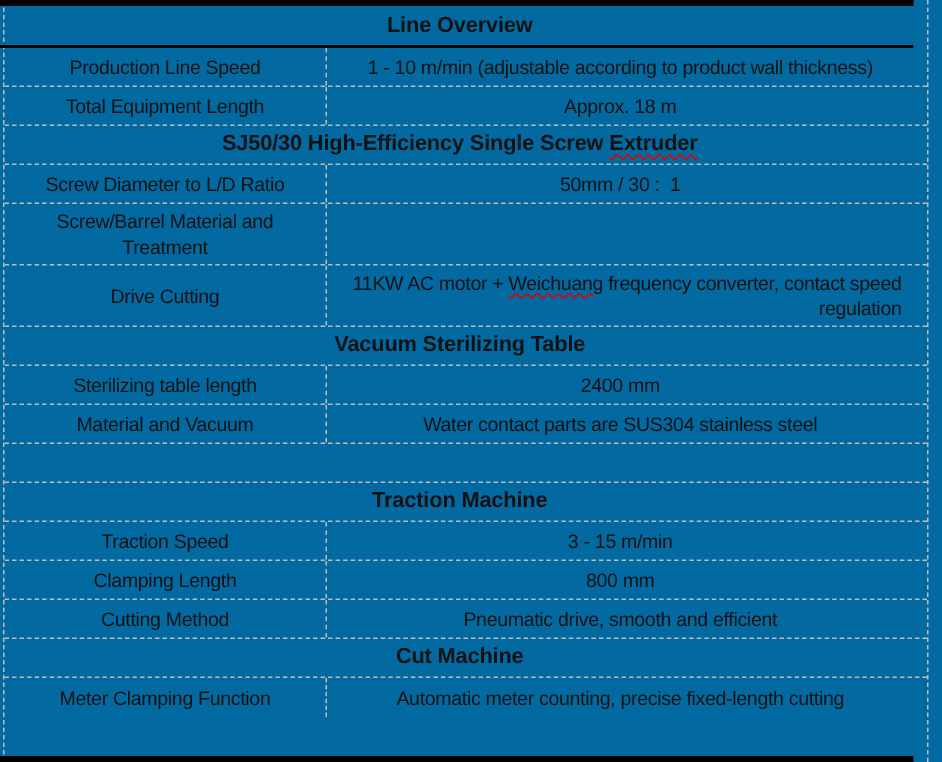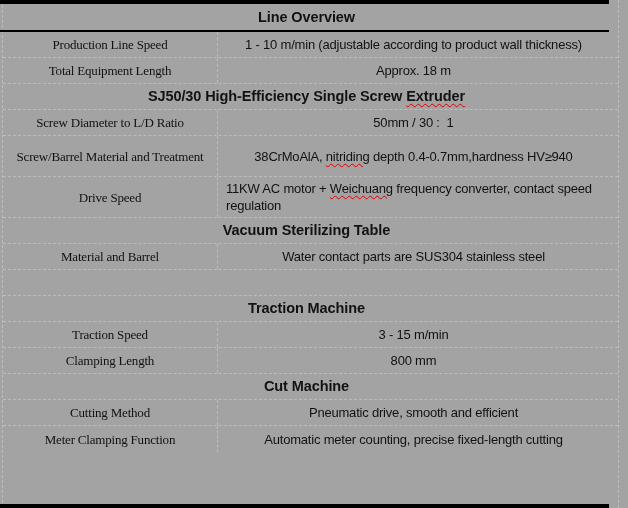--- a/index.html
+++ b/index.html
@@ -1,43 +1,43 @@
 <!DOCTYPE html>
 <html><head>
 <meta charset="utf-8">
 <style>
   html,body { margin:0; padding:0; background:#ffffff; }
   .canvas {
-    position:relative; width:628px; height:508px; background:#a3a3a3;
+    position:relative; width:628px; height:508px; background:#0369a1;
     font-family:"Liberation Sans","DejaVu Sans",sans-serif;
     color:#121212; font-size:13px; letter-spacing:-0.2px; overflow:hidden;
   }
   .gridline { position:absolute; top:0; bottom:0; width:0; border-left:1px dashed #bdbdbd; }
   .gl-left  { left:2px; }
   .gl-right { left:618px; }
   .bar { position:absolute; left:0; width:609px; background:#000; }
   .bar-top    { top:0; height:4px; }
   .bar-bottom { top:504px; height:4px; }
   .tbl { position:absolute; left:3px; top:4px; width:615px; }
   .row {
     box-sizing:border-box; display:flex; align-items:stretch;
     border-bottom:1px dashed #bdbdbd; height:26px;
   }
   .row.h41 { height:41px; }
   .row.nb  { border-bottom:none; }
   .hr2 { height:2px; background:#000; width:609px; margin-left:-3px; }
   .c1 {
     width:215px; box-sizing:border-box; border-right:1px dashed #bdbdbd;
     display:flex; align-items:center; justify-content:center;
-    text-align:center; padding:0 6px;font-family:Liberation Serif, serif;
+    text-align:center; padding:0 6px;
   }
   .c2 {
     width:391px; box-sizing:border-box;
     display:flex; align-items:center; justify-content:center;
-    text-align:left; padding:0 8px;
+    text-align:right; padding:0 8px;
   }
   .cs {
     width:607px; box-sizing:border-box;
     display:flex; align-items:center; justify-content:center;
     text-align:center; font-weight:bold; font-size:14.5px; letter-spacing:-0.1px;
   }
   .gut { flex:1; }
   .txt { line-height:17px; }
   .sq {
     text-decoration-line:underline; text-decoration-style:wavy;
@@ -100,47 +100,53 @@
       <div class="c2">
         <div class="txt">50mm / 30 : &nbsp;1</div>
       </div>
       <div class="gut"></div>
     </div>
 
     <div class="row h41">
       <div class="c1">
         <div class="txt">Screw/Barrel Material and Treatment</div>
       </div>
-      <div class="c2">
-        <div class="txt"><span>38CrMoAlA, </span><span class="sq">nitriding</span><span> depth 0.4-0.7mm,hardness HV≥940</span></div>
-      </div>
       <div class="gut"></div>
     </div>
 
     <div class="row h41">
       <div class="c1">
-        <div class="txt">Drive Speed</div>
+        <div class="txt">Drive Cutting</div>
       </div>
       <div class="c2">
         <div class="txt"><span>11KW AC motor + </span><span class="sq">Weichuang</span><span> frequency converter, contact speed regulation</span></div>
       </div>
       <div class="gut"></div>
     </div>
 
     <div class="row">
       <div class="cs">
         <div class="txt">Vacuum Sterilizing Table</div>
       </div>
       <div class="gut"></div>
     </div>
 
-
-    <div class="row">
-      <div class="c1">
-        <div class="txt">Material and Barrel</div>
+    <div class="row">
+      <div class="c1">
+        <div class="txt">Sterilizing table length</div>
+      </div>
+      <div class="c2">
+        <div class="txt">2400 mm</div>
+      </div>
+      <div class="gut"></div>
+    </div>
+
+    <div class="row">
+      <div class="c1">
+        <div class="txt">Material and Vacuum</div>
       </div>
       <div class="c2">
         <div class="txt">Water contact parts are SUS304 stainless steel</div>
       </div>
       <div class="gut"></div>
     </div>
 
     <div class="row">
       <div class="gut"></div>
     </div>
@@ -166,32 +172,32 @@
       <div class="c1">
         <div class="txt">Clamping Length</div>
       </div>
       <div class="c2">
         <div class="txt">800 mm</div>
       </div>
       <div class="gut"></div>
     </div>
 
     <div class="row">
+      <div class="c1">
+        <div class="txt">Cutting Method</div>
+      </div>
+      <div class="c2">
+        <div class="txt">Pneumatic drive, smooth and efficient</div>
+      </div>
+      <div class="gut"></div>
+    </div>
+
+    <div class="row">
       <div class="cs">
         <div class="txt">Cut Machine</div>
-      </div>
-      <div class="gut"></div>
-    </div>
-
-    <div class="row">
-      <div class="c1">
-        <div class="txt">Cutting Method</div>
-      </div>
-      <div class="c2">
-        <div class="txt">Pneumatic drive, smooth and efficient</div>
       </div>
       <div class="gut"></div>
     </div>
 
     <div class="row nb">
       <div class="c1">
         <div class="txt">Meter Clamping Function</div>
       </div>
       <div class="c2">
         <div class="txt">Automatic meter counting, precise fixed-length cutting</div>

